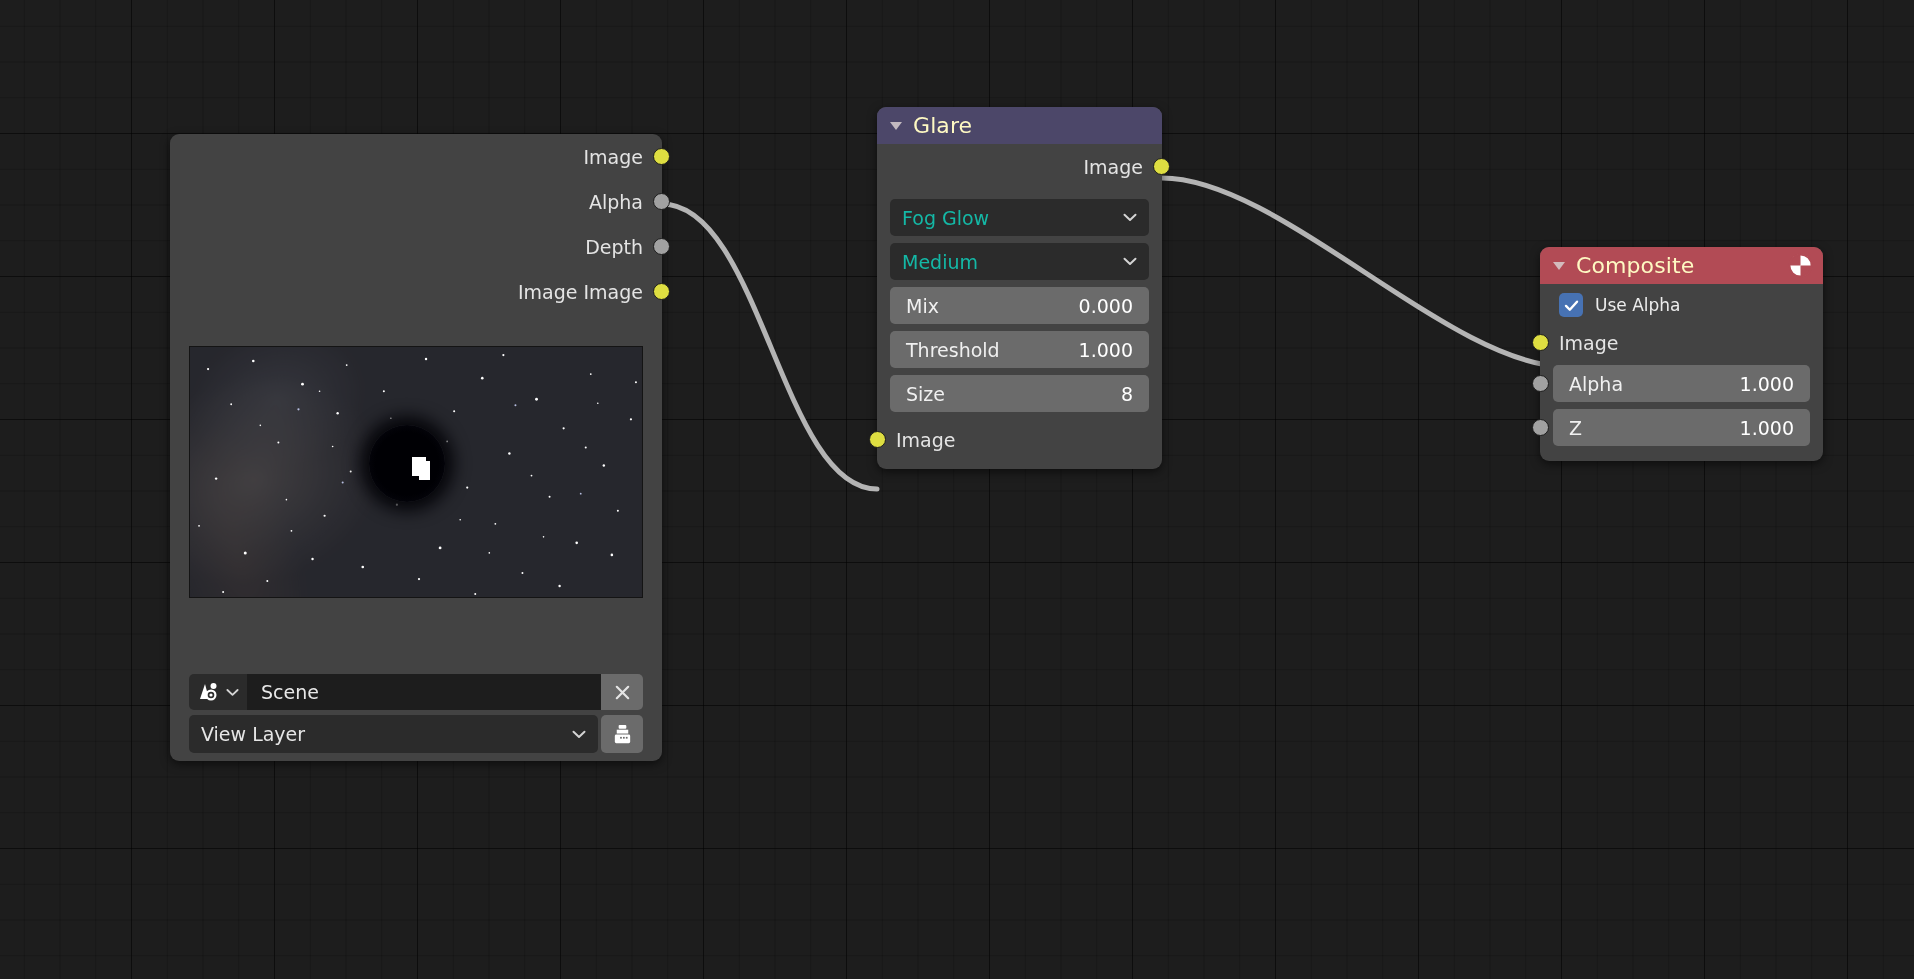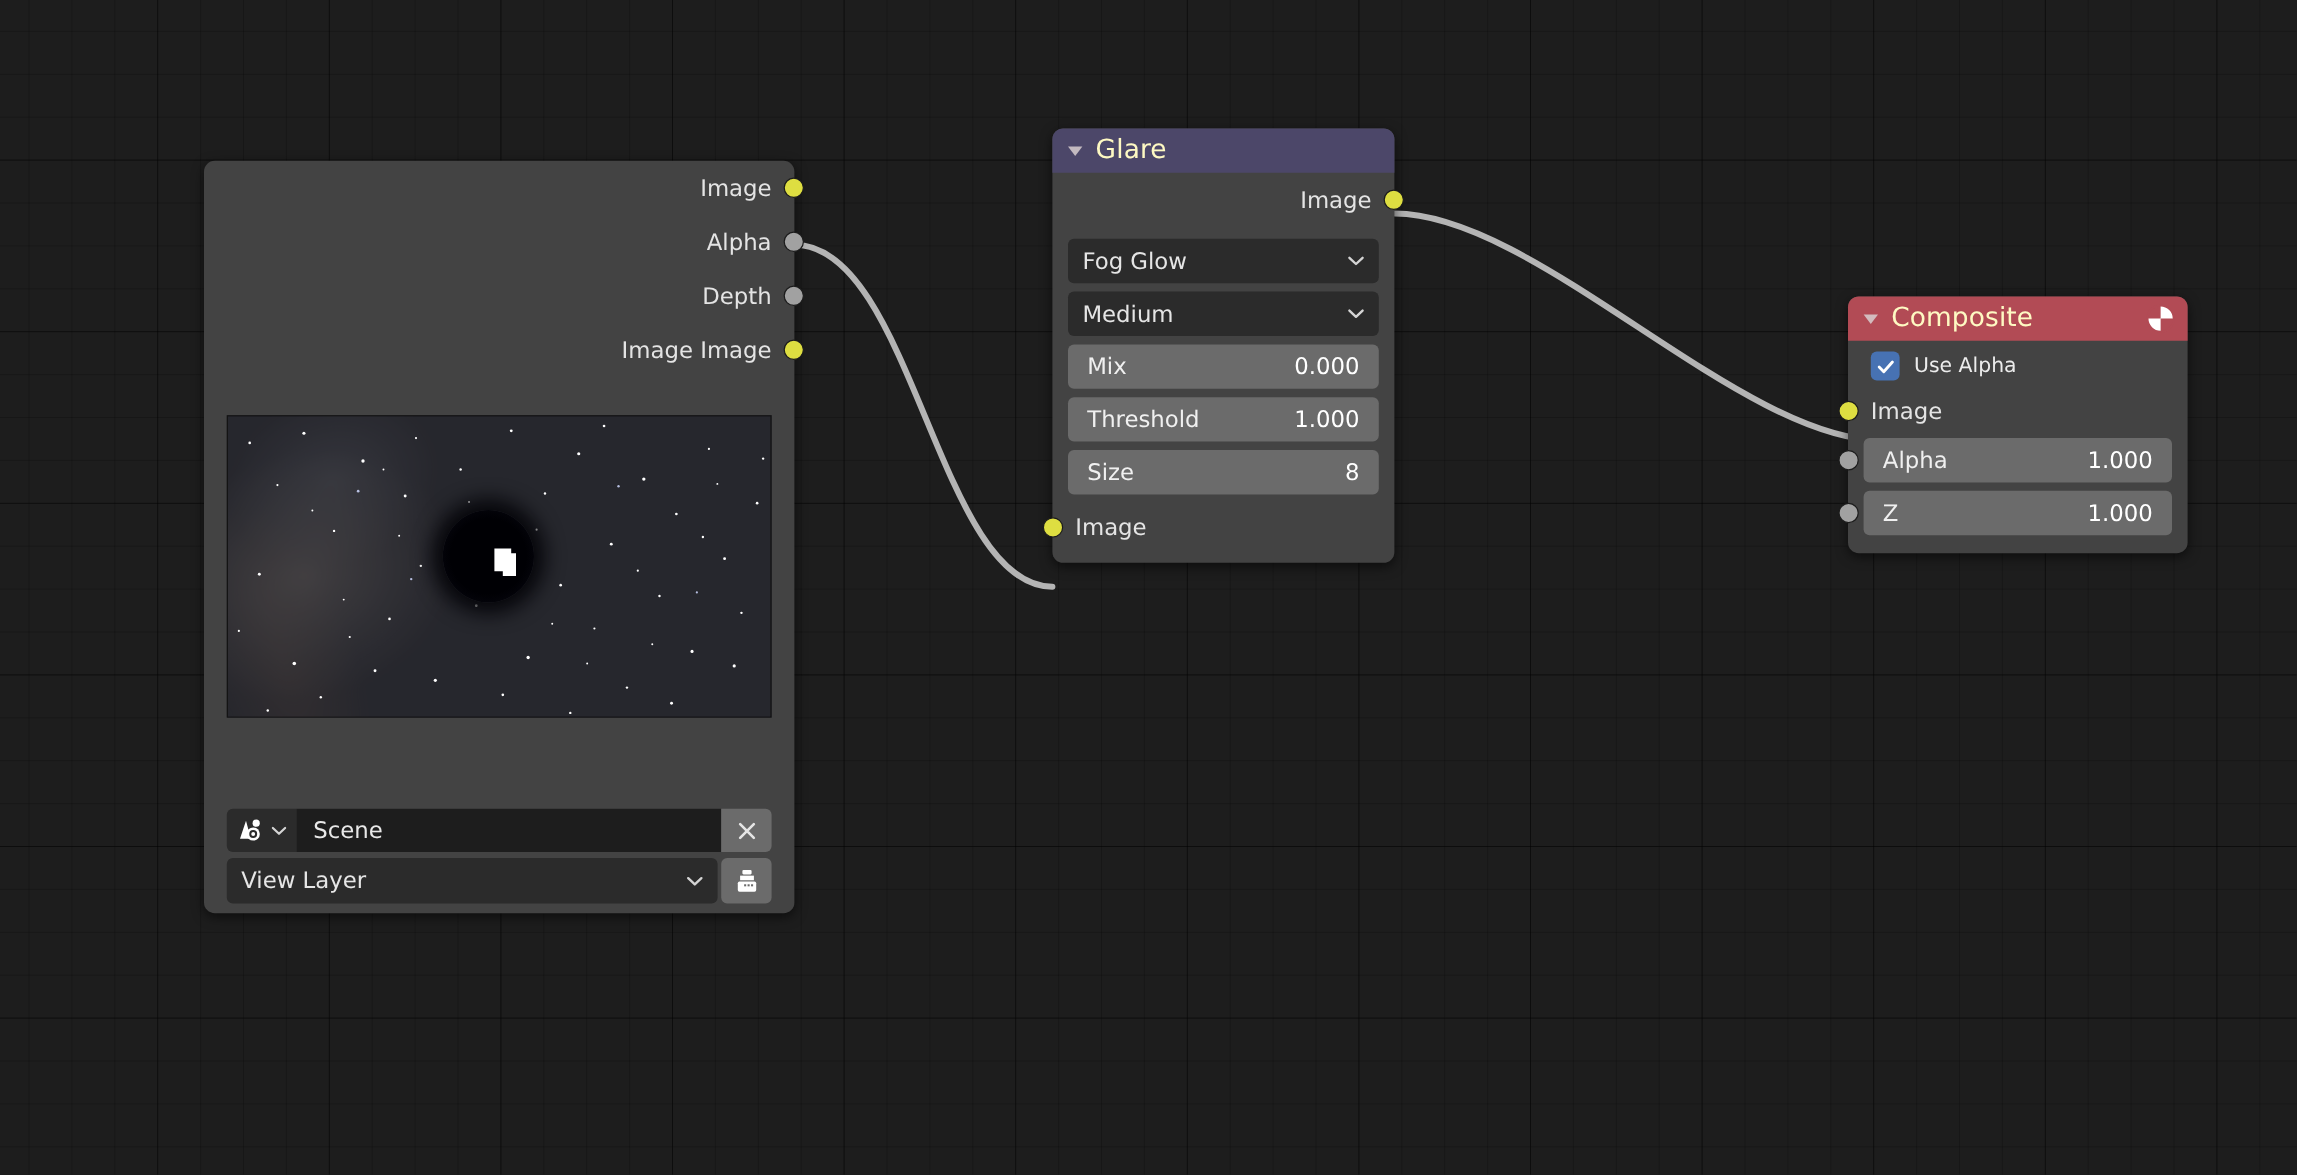--- a/index.html
+++ b/index.html
@@ -104,21 +104,21 @@
 
   
   .wrow { padding: 0 13px; margin-bottom: 7px; position: relative; }
   .dropdown {
     background: #2b2b2b;
     border-radius: 5px;
     height: 37px;
     display: flex;
     align-items: center;
     padding: 0 12px;
-    color: #e5e5e5;
+    color: #14b8a6;
     font-size: 19px;
     position: relative;
   }
   .chev {
     margin-left: auto;
     width: 14px; height: 9px;
     flex: 0 0 auto;
   }
   .numfield {
     background: #6b6b6b;

